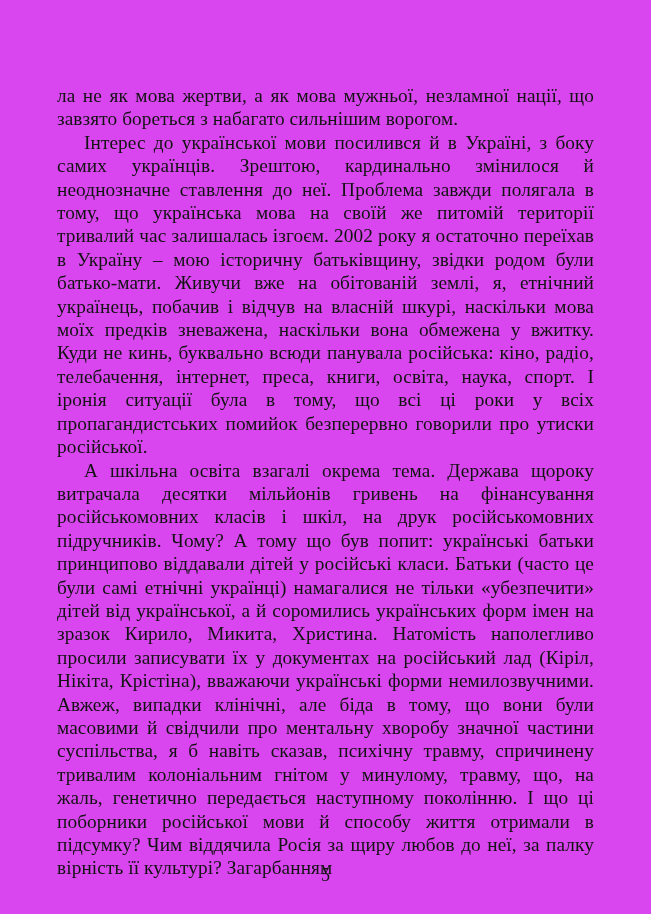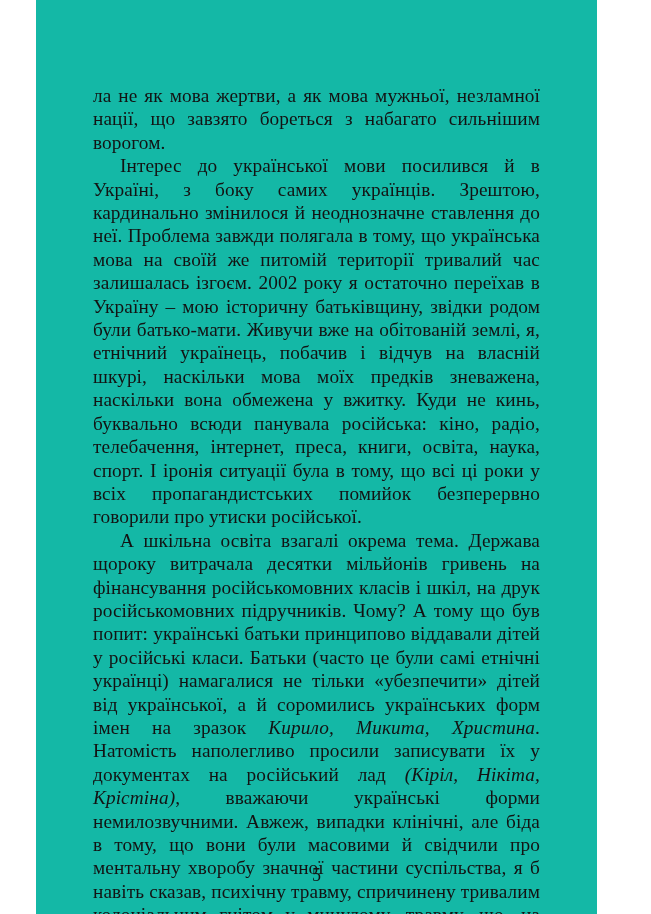--- a/index.html
+++ b/index.html
@@ -9,42 +9,40 @@
     }
     body {
       width: 651px;
       height: 914px;
       overflow: hidden;
       font-family: "Liberation Serif", "DejaVu Serif", serif;
       color: #131313;
     }
     .page {
       position: relative;
-      width: 561px;
+      width: 651px;
       height: 914px;
-      background: #14b8a6;
+      background: #d946ef;
       box-sizing: border-box;
       padding: 84px 57px 0 57px;
-      margin-left: 36px;
     }
     .text-block {
       font-size: 19.3px;
       line-height: 23.4px;
       text-align: justify;
       letter-spacing: 0.1px;
     }
     .text-block p {
       margin: 0;
       padding: 0;
     }
     .text-block p.indent {
       text-indent: 27px;
     }
     .italic {
-      font-style: italic;
     }
     .page-number {
       position: absolute;
       left: 0;
       bottom: 28px;
       width: 100%;
       text-align: center;
       font-size: 18px;
       color: #131313;
     }

